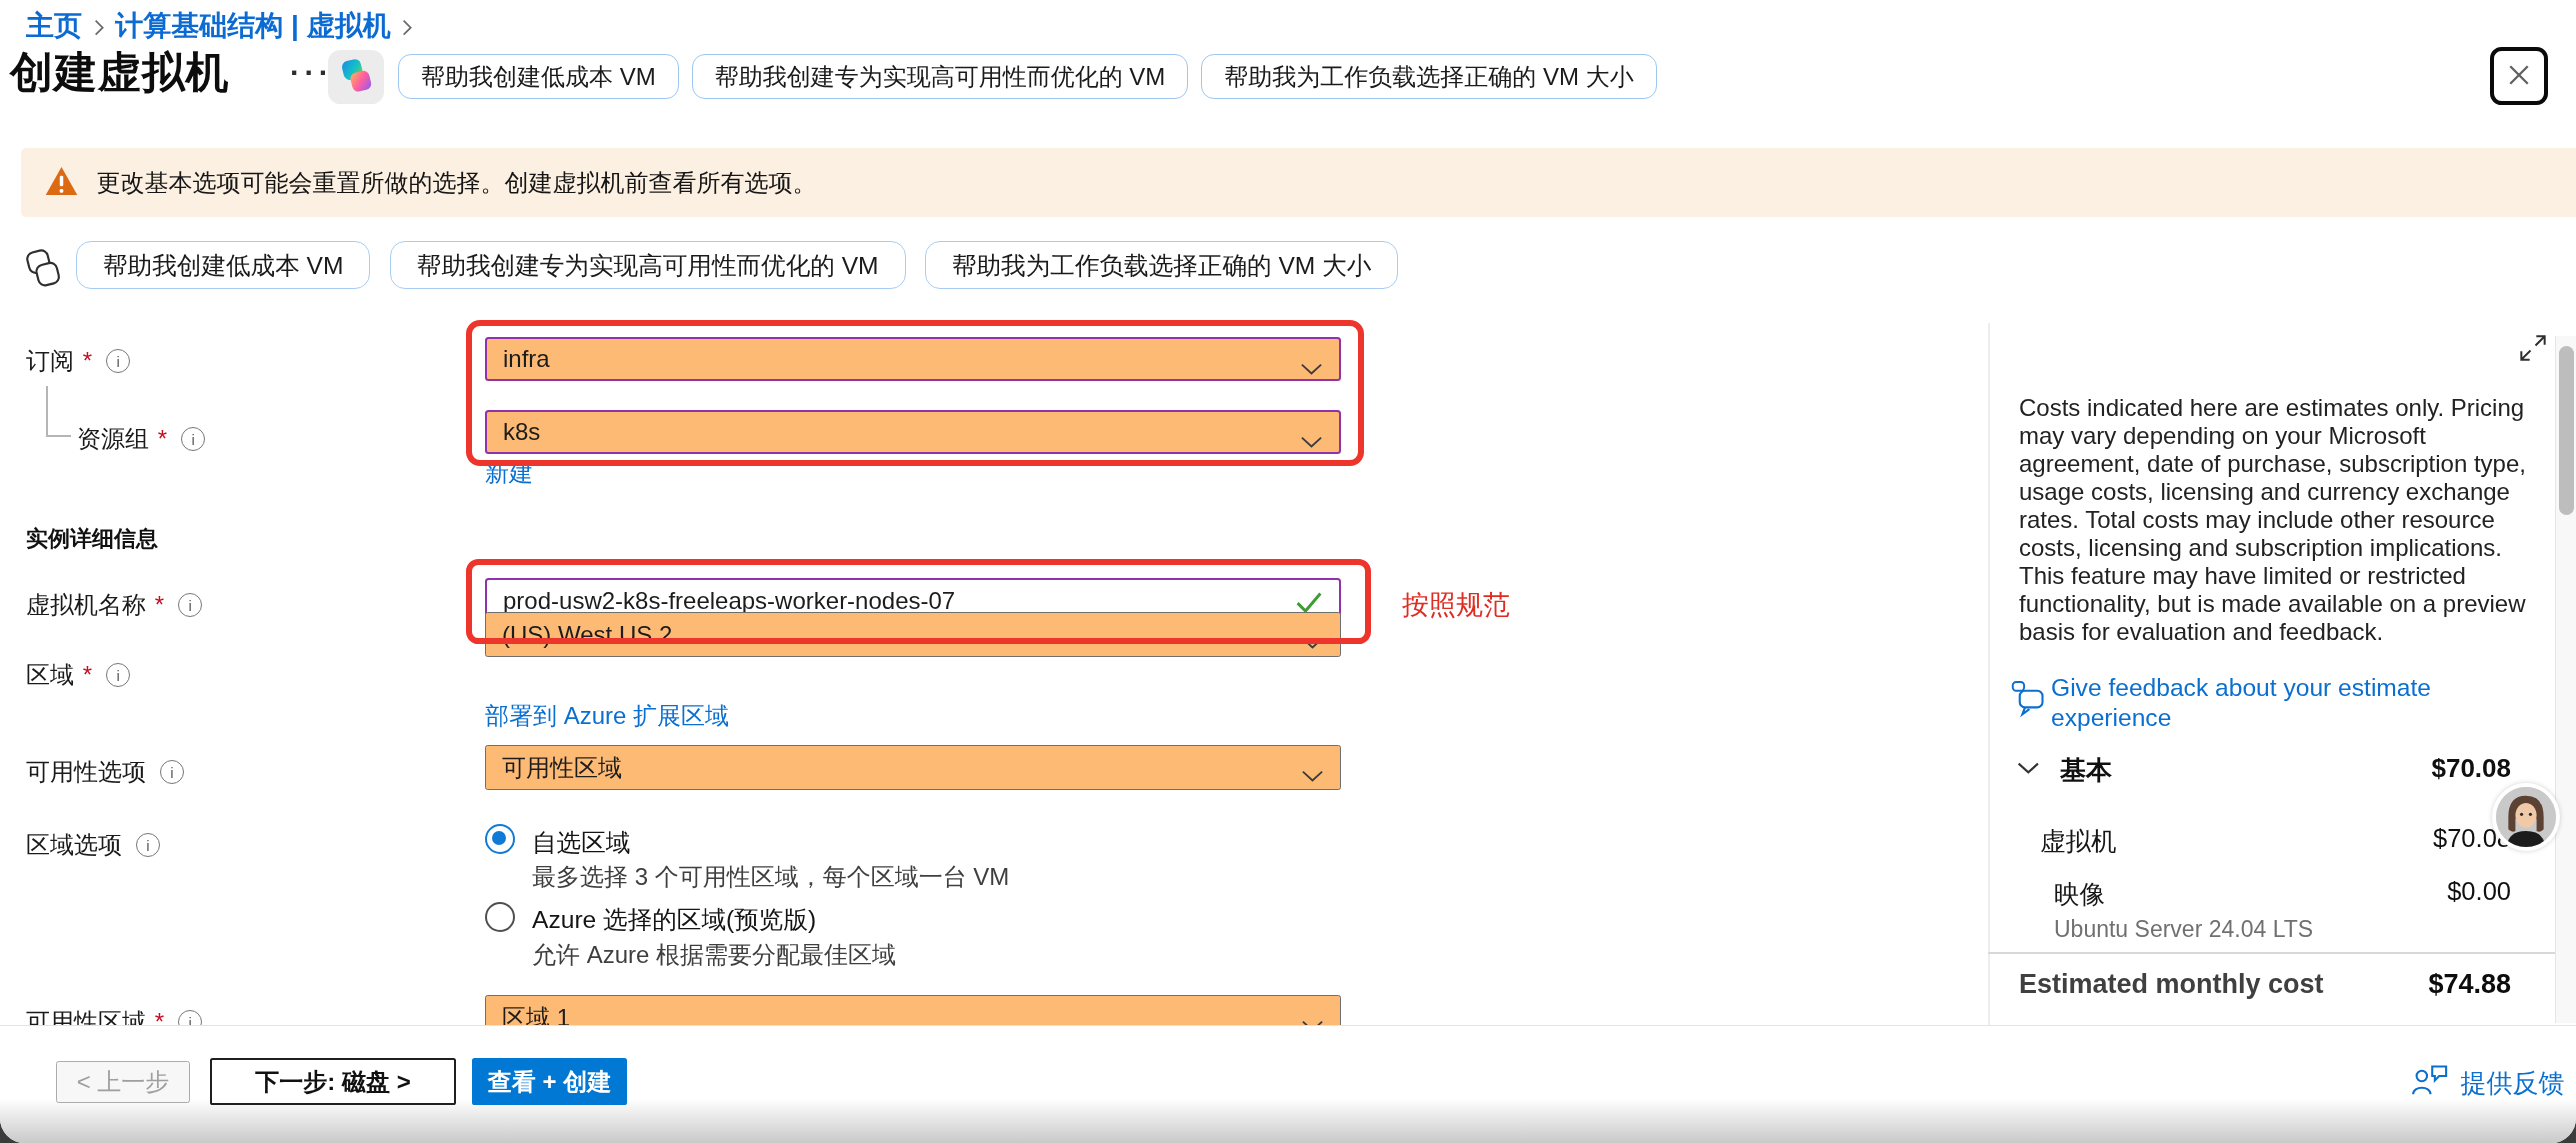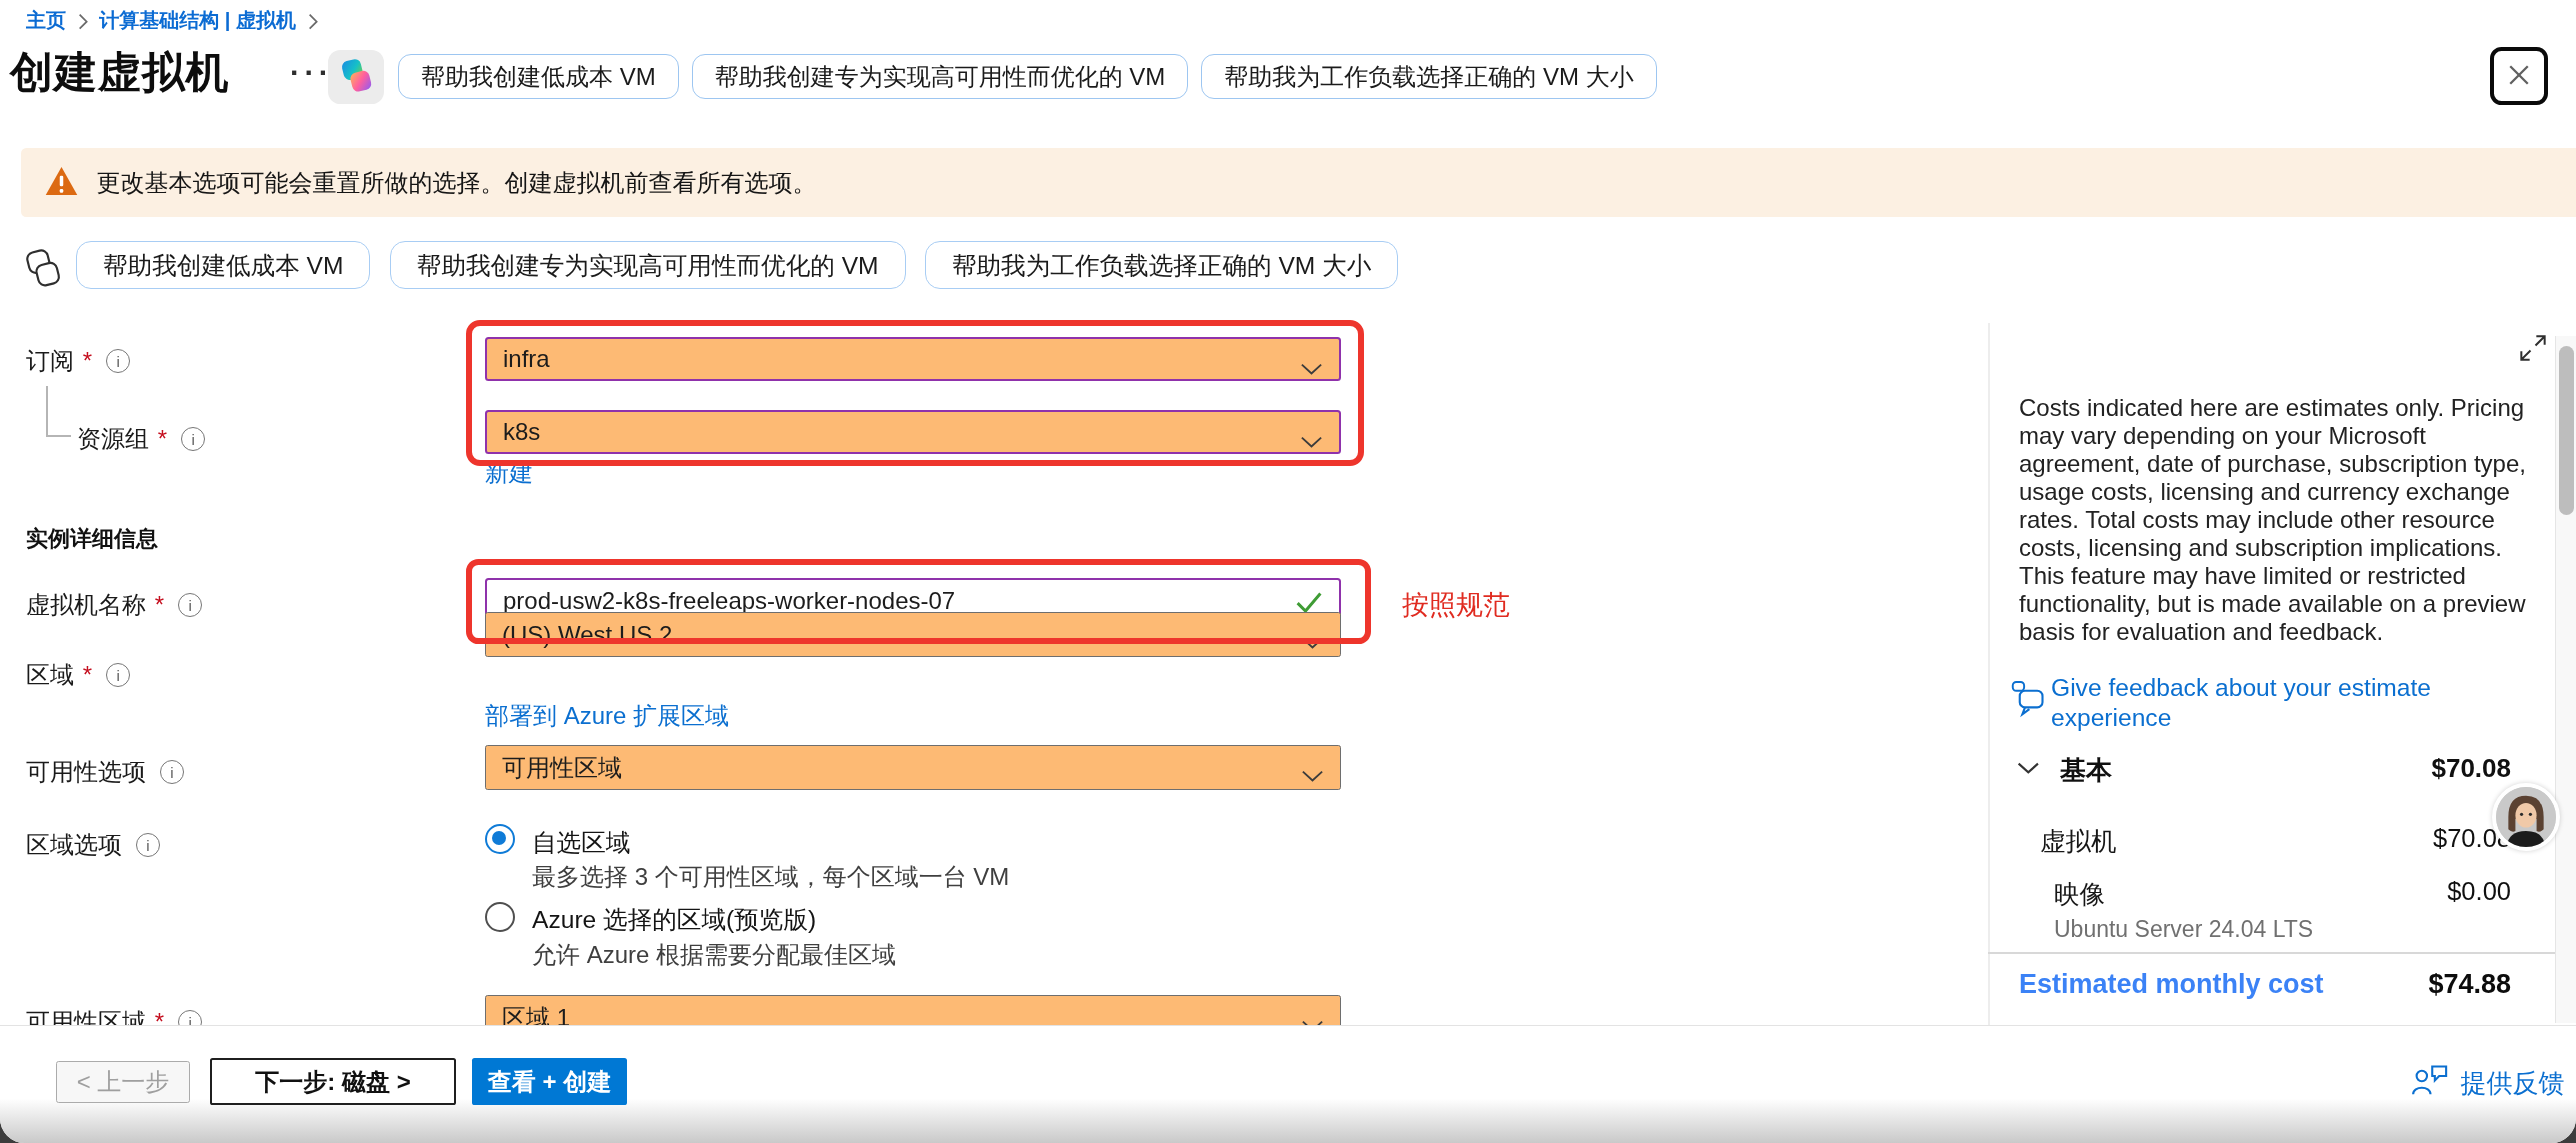--- a/index.html
+++ b/index.html
@@ -1,20 +1,20 @@
 <!DOCTYPE html>
 <html style="font-size:14px"><head>
 <meta charset="utf-8">
 <style>
   * { margin:0; padding:0; box-sizing:border-box; }
   html,body { width:2576px; height:1143px; background:#3c3c3c; font-family:"Liberation Sans","DejaVu Sans",sans-serif; }
   #app { position:relative; width:2576px; height:1143px; background:#ffffff; border-radius:0 0 24.6px 24.6px; overflow:hidden; }
 
   
-  .breadcrumb { position:absolute; left:26px; top:7px; display:flex; align-items:center; gap:10.5px; font-size:20px; font-weight:700; color:#0b6bd3; }
+  .breadcrumb { position:absolute; left:26px; top:7px; display:flex; align-items:center; gap:10.5px; font-size:28px; font-weight:700; color:#0b6bd3; }
   .crumb { cursor:pointer; }
   .crumb-sep svg { display:block; margin-top:2.6px; }
   .page-title { position:absolute; left:10px; top:44px; font-size:43px; font-weight:700; color:#0d0d0d; letter-spacing:0.9px; }
   .more-dots { position:absolute; left:290px; top:56px; font-size:30px; font-weight:700; color:#2e2e2e; letter-spacing:4.4px; }
   .copilot-tile { position:absolute; left:328px; top:50px; width:56px; height:54px; background:#ececec; border-radius:12.3px; display:flex; align-items:center; justify-content:center; }
   .chips-row1 { position:absolute; left:398px; top:54px; display:flex; gap:13px; }
   .chip { height:45px; display:flex; align-items:center; padding:0 22px; background:#fff; border:1.8px solid #9dc6f1; border-radius:13px; font-size:24px; color:#1b1b1b; white-space:nowrap; }
   .close-btn { position:absolute; left:2490px; top:47px; width:58px; height:58px; border:4.4px solid #0a0a0a; border-radius:11.4px; background:#fff; display:flex; align-items:center; justify-content:center; }
 
   
@@ -55,21 +55,21 @@
   .collapse-btn { position:absolute; left:2516px; top:331px; width:33px; height:33px; display:flex; align-items:center; justify-content:center; }
   .panel-para { position:absolute; left:2019px; top:394px; width:509px; font-size:24px; line-height:28px; color:#222; }
   .fb-icon { position:absolute; left:2011px; top:680px; }
   .fb-link { position:absolute; left:2051px; top:673px; width:474px; font-size:24.6px; line-height:30px; color:#0b6fd0; cursor:pointer; }
   .cost-chevron { position:absolute; left:2016px; top:760px; }
   .cost-label-0 { position:absolute; left:2060px; top:753px; font-size:26px; font-weight:700; color:#101010; }
   .cost-val { position:absolute; left:2019px; width:492px; text-align:right; font-size:26px; color:#101010; }
   .cost-label-1 { position:absolute; font-size:25.5px; color:#161616; }
   .cost-sub { position:absolute; left:2054px; top:916px; font-size:23px; color:#707070; }
   .panel-div { position:absolute; left:1988px; top:952px; width:567px; height:1.8px; background:#d8d8d8; }
-  .total-label { position:absolute; left:2019px; top:969px; font-size:27px; font-weight:700; color:#3b82f6; }
+  .total-label { position:absolute; left:2019px; top:969px; font-size:27px; font-weight:700; color:#404040; }
   .total-val { position:absolute; left:2019px; top:969px; width:492px; text-align:right; font-size:27px; font-weight:700; color:#0c0c0c; }
   .avatar { position:absolute; left:2492px; top:783px; width:68px; height:68px; border-radius:50%; border:4.4px solid #ffffff; background:#c9c9c9; overflow:hidden; z-index:9; box-shadow:0 0 5.3px rgba(0,0,0,.18); }
 
   
   .scroll-track { position:absolute; left:2555px; top:336px; width:21px; height:687px; background:#f8f8f8; border-left:1.8px solid #e5e5e5; }
   .scroll-thumb { position:absolute; left:2.6px; top:9.7px; width:15px; height:169px; background:#bdbdbd; border-radius:8px; }
 
   
   .footer { position:absolute; left:0; top:1025px; width:2576px; height:118px; border-top:1.8px solid #e3e3e3; background:linear-gradient(180deg,#ffffff 0%,#ffffff 62%,#c9c9c9 100%); z-index:20; }
   .btn { position:absolute; display:flex; align-items:center; justify-content:center; font-size:24px; border-radius:2.6px; cursor:pointer; white-space:nowrap; }

